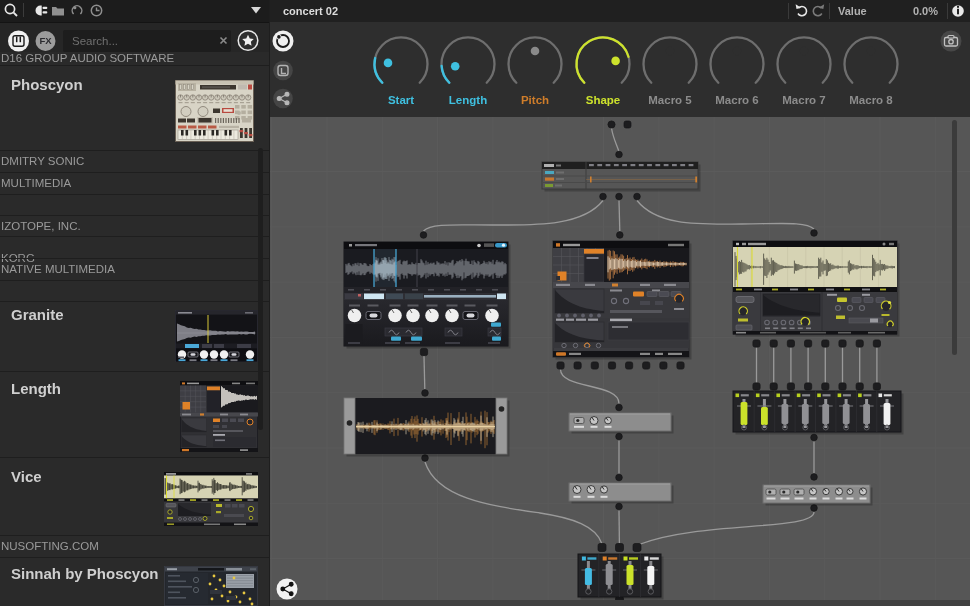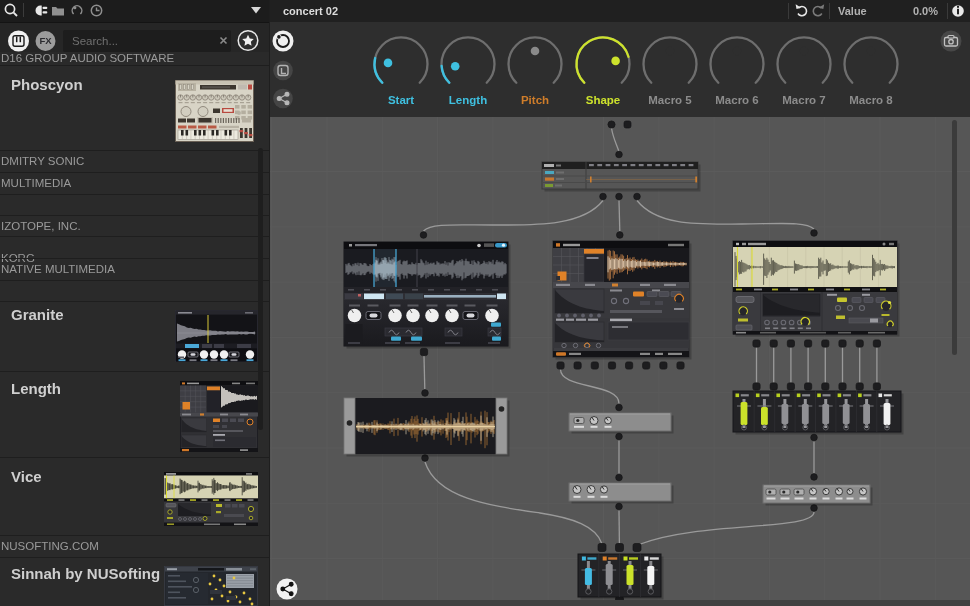--- a/index.html
+++ b/index.html
@@ -614,21 +614,21 @@
       <div class="sep" style="top:280px"></div>
       <div class="sep" style="top:301px"></div>
       <div class="pname" style="top:306px">Granite</div>
       <div class="sep" style="top:371px"></div>
       <div class="pname" style="top:380px">Length</div>
       <div class="sep" style="top:457px"></div>
       <div class="pname" style="top:468px">Vice</div>
       <div class="sep" style="top:535px"></div>
       <div class="hdr" style="top:536px;height:21px;line-height:21px">NUSOFTING.COM</div>
       <div class="sep" style="top:557px"></div>
-      <div class="pname" style="top:565px">Sinnah by NUSofting</div>
+      <div class="pname" style="top:565px">Sinnah by Phoscyon</div>
 <svg width="79" height="62" viewBox="0 0 79 62" style="position:absolute;left:175px;top:80px">
         <rect x="0.5" y="0.5" width="78" height="61" fill="#d8d4c6" stroke="#6a6055" stroke-width="1"></rect>
         <rect x="0.5" y="0.5" width="78" height="4" fill="#c8c2b2"></rect>
         <rect x="3" y="3" width="18" height="8" fill="#b8b2a2"></rect>
         <rect x="4.5" y="4.5" width="2.2" height="5" fill="#d8d4c6" stroke="#8a8478" stroke-width="0.5"></rect>
         <rect x="8.5" y="4.5" width="2.2" height="5" fill="#d8d4c6" stroke="#8a8478" stroke-width="0.5"></rect>
         <rect x="12.5" y="4.5" width="2.2" height="5" fill="#d8d4c6" stroke="#8a8478" stroke-width="0.5"></rect>
         <rect x="16.5" y="4.5" width="2.2" height="5" fill="#d8d4c6" stroke="#8a8478" stroke-width="0.5"></rect>
         <rect x="25" y="5" width="36" height="4.5" fill="#3c362e"></rect>
         <rect x="27" y="6.2" width="28" height="2" fill="#55504a"></rect>

